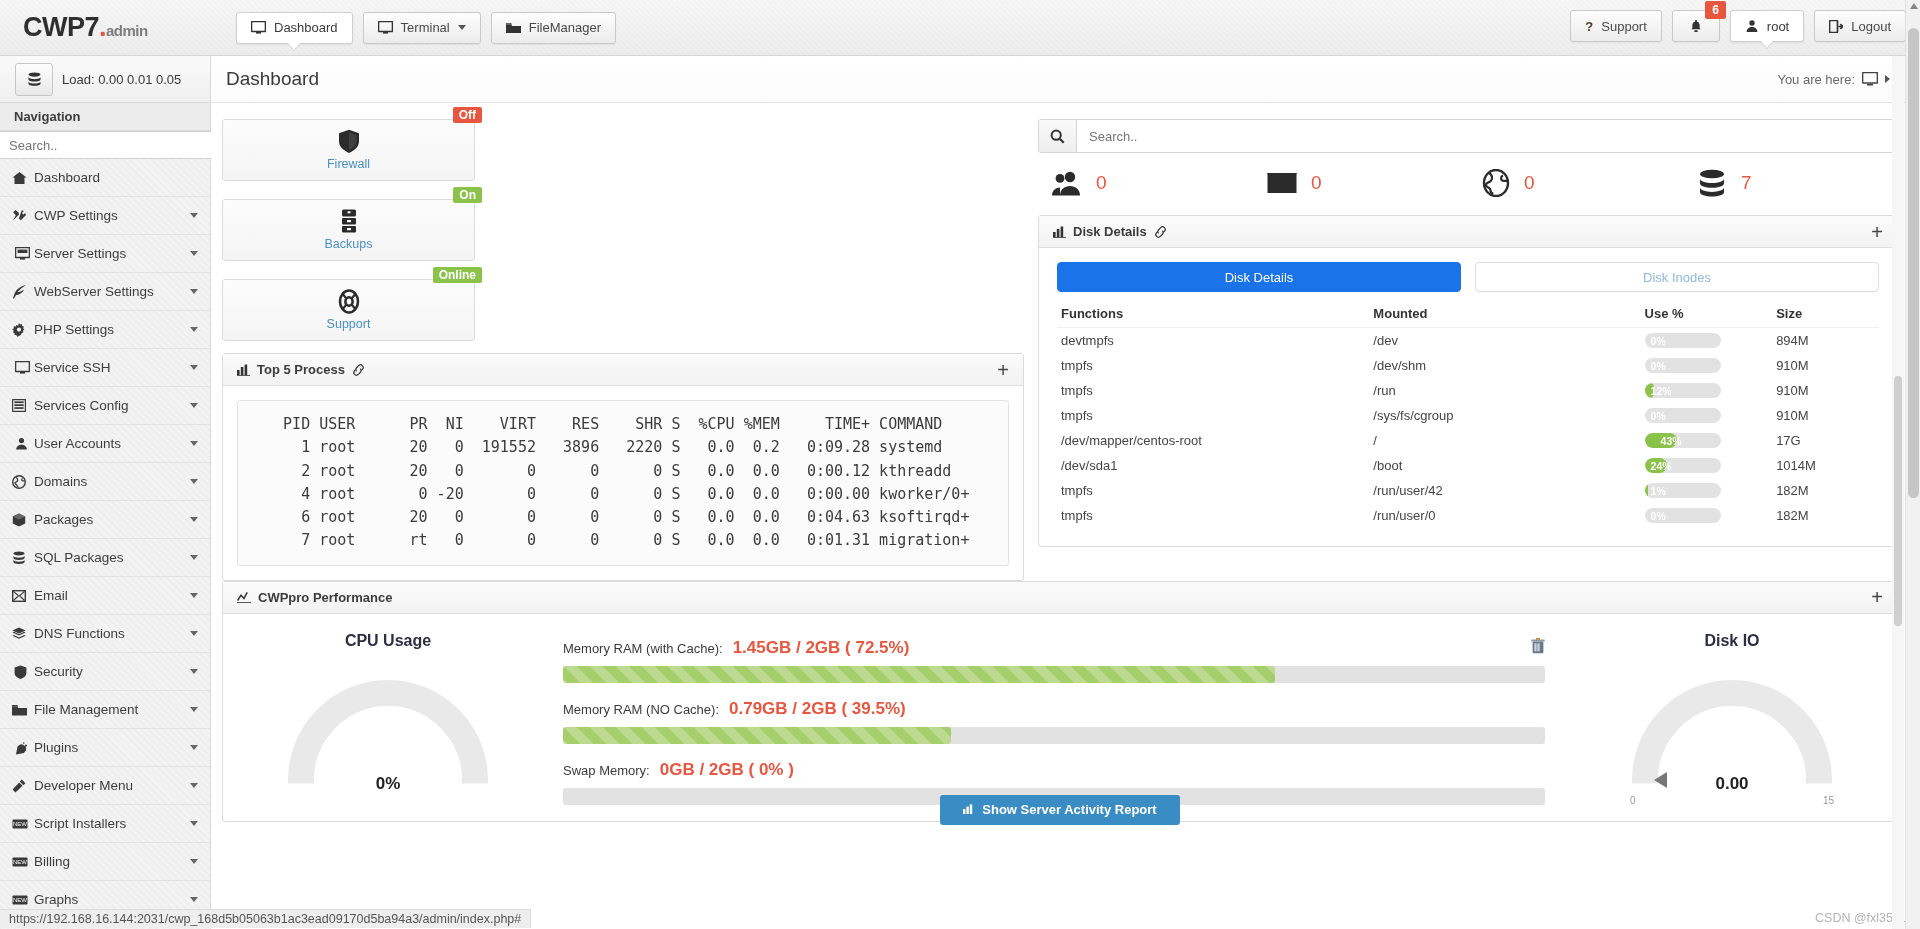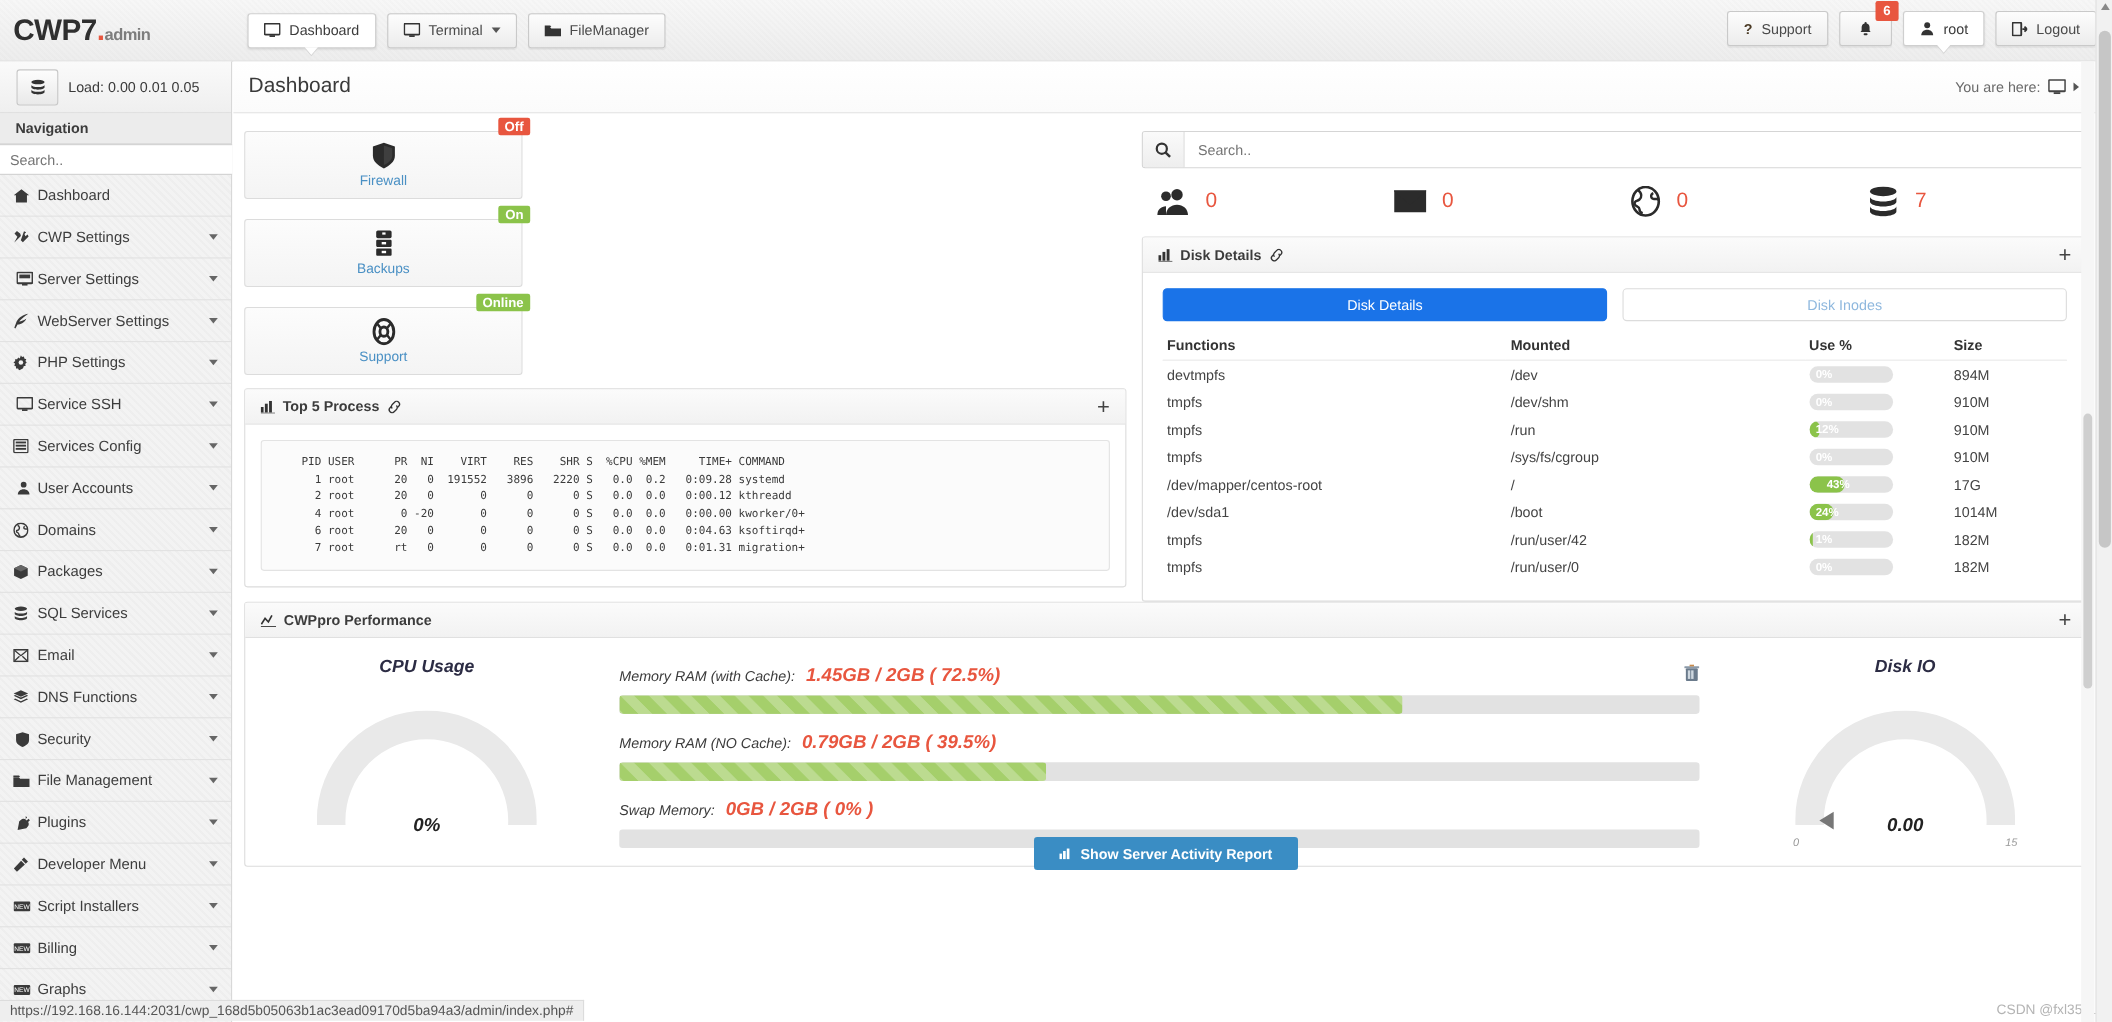--- a/index.html
+++ b/index.html
@@ -17,21 +17,21 @@
   
   .topbar {
     position: absolute; top: 0; left: 0; width: 1920px; height: 56px;
     background:
       repeating-linear-gradient(45deg, rgba(0,0,0,0.012) 0 2px, rgba(255,255,255,0) 2px 4px),
       linear-gradient(#f7f7f7, #ededed);
     border-bottom: 1px solid #d6d6d6;
     display: flex; align-items: center;
   }
   .brand {
-    margin-left: 12px; width: 180px;
+    margin-left: 23px; width: 180px;
     font-size: 27px; font-weight: bold; color: #2f2f2f; letter-spacing: -0.5px;
   }
   .brand .dot { color: #e8563f; }
   .brand .admin { font-size: 15px; font-weight: bold; color: #7d7d7d; }
 
   .nav-btns { display: flex; align-items: center; margin-left: 33px; gap: 10px; }
   .tbtn {
     position: relative;
     height: 32px; padding: 0 14px;
     display: flex; align-items: center; gap: 8px;
@@ -133,21 +133,21 @@
     height: 32px; display:flex; align-items:center; justify-content: space-between;
     padding: 0 14px; background: linear-gradient(#fbfbfb,#f2f2f2); border-bottom: 1px solid #e0e0e0;
   }
   .panel-title { display:flex; align-items:center; gap:7px; font-size: 13px; font-weight: bold; color:#3c3c3c; }
   .plus { font-size: 20px; color:#444; cursor:pointer; line-height:1; font-weight: 300;}
   .panel-body { padding: 14px; }
 
   pre.topout {
     margin: 0; padding: 12px 18px;
     background: #fbfbfb; border: 1px solid #e3e3e3; border-radius: 3px;
-    font-family: "DejaVu Sans Mono", monospace; font-size: 10px; line-height: 1.55; color: #3b3b3b;
+    font-family: "DejaVu Sans Mono", monospace; font-size: 15px; line-height: 1.55; color: #3b3b3b;
     white-space: pre; overflow: hidden;
   }
 
   
   .bigsearch { display:flex; height: 34px; border:1px solid #d5d5d5; border-radius: 3px; overflow:hidden; margin: 6px 0 0 0; }
   .bigsearch .bs-ico {
     width: 38px; display:flex;align-items:center;justify-content:center;
     background: linear-gradient(#fafafa,#eee); border-right: 1px solid #d5d5d5;
   }
   .bigsearch input { flex:1; border:none; outline:none; padding: 0 12px; font-size: 13px; color:#777; font-family:"Liberation Sans",sans-serif;}
@@ -172,21 +172,21 @@
   }
   table.disk td { font-size: 13px; color:#444; padding: 5px 4px; }
   .usebar { position: relative; width: 76px; height: 15px; background:#e2e2e2; border-radius: 8px; overflow:hidden; }
   .usebar .fill { position:absolute; left:0; top:0; height:100%; background:#8bc34a; border-radius: 8px; }
   .usebar .ulabel {
     position: absolute; left:6px; top:0; height:100%; display:flex;align-items:center;
     font-size: 10.5px; color:#fff; font-weight: bold;
   }
 
   
-  .perf-body { display:flex; padding: 10px 0 0 0; font-style: italic; }
+  .perf-body { display:flex; padding: 10px 0 0 0; }
   .gaugebox { width: 330px; display:flex; flex-direction: column; align-items:center; padding-top: 8px;}
   .gaugebox .g-title { font-size: 16px; font-weight: bold; color:#2c2c44; margin-bottom: 30px; }
   .gauge { position: relative; width: 200px; height: 110px; }
   .gauge .grd {
     position:absolute; left:0; top:0; width:200px; height:200px;
     border-radius:50%; border: 26px solid #e9e9e9;
     clip-path: polygon(0 0, 100% 0, 100% 52%, 0 52%);
   }
   .gauge .gval {
     position:absolute; width:100%; text-align:center; bottom: -4px;
@@ -441,21 +441,21 @@
         <span class="ni-caret"></span>
       </div>
       <div class="nav-item">
         <span class="ni-icon">
             <svg width="14" height="14" viewBox="0 0 14 14">
               <ellipse cx="7" cy="2.4" rx="5.6" ry="2" fill="#3a3a3a"></ellipse>
               <path d="M1.4 4.8v2.1c0 1.1 2.5 2 5.6 2s5.6-.9 5.6-2V4.8c0 1.1-2.5 2-5.6 2s-5.6-.9-5.6-2z" fill="#3a3a3a"></path>
               <path d="M1.4 8.8v2.1c0 1.1 2.5 2 5.6 2s5.6-.9 5.6-2V8.8c0 1.1-2.5 2-5.6 2s-5.6-.9-5.6-2z" fill="#3a3a3a"></path>
             </svg>
           </span>
-        <span class="ni-label">SQL Services</span>
+        <span class="ni-label">SQL Packages</span>
         <span class="ni-caret"></span>
       </div>
       <div class="nav-item">
         <span class="ni-icon">
             <svg width="14" height="12" viewBox="0 0 14 12">
               <rect x="0.7" y="0.7" width="12.6" height="10.6" fill="none" stroke="#3a3a3a" stroke-width="1.4"></rect>
               <path d="M1.4 1.4l5.6 4.7 5.6-4.7M1.4 10.6l4.3-4.1M12.6 10.6L8.3 6.5" fill="none" stroke="#3a3a3a" stroke-width="1.2"></path>
             </svg>
           </span>
         <span class="ni-label">Email</span>

